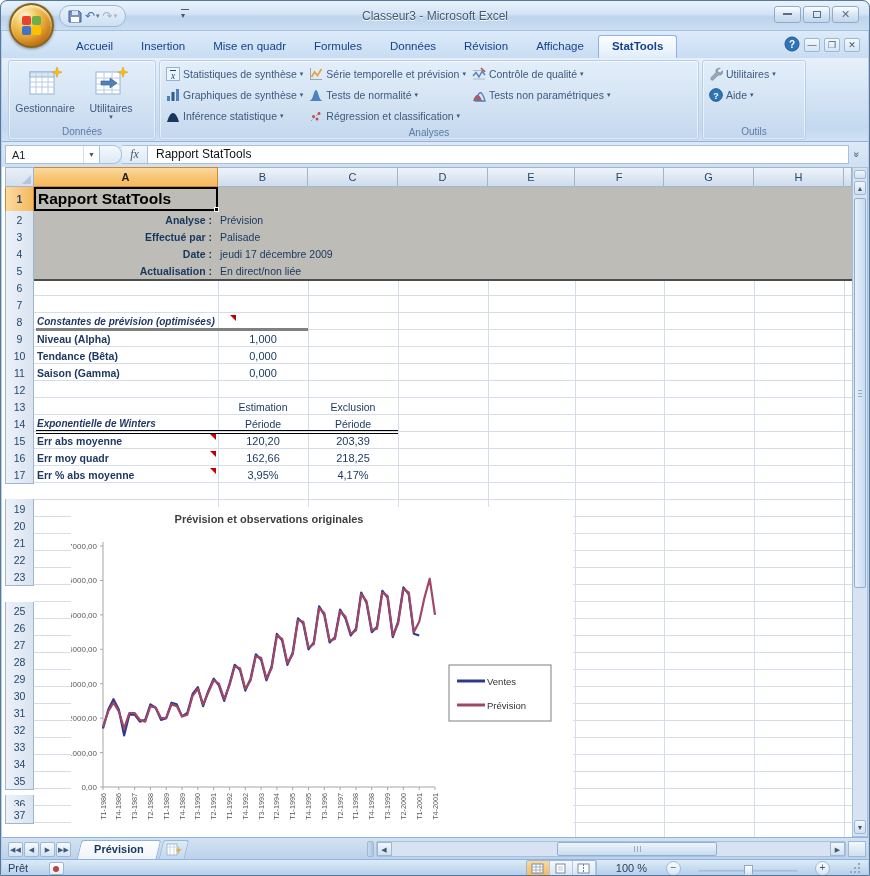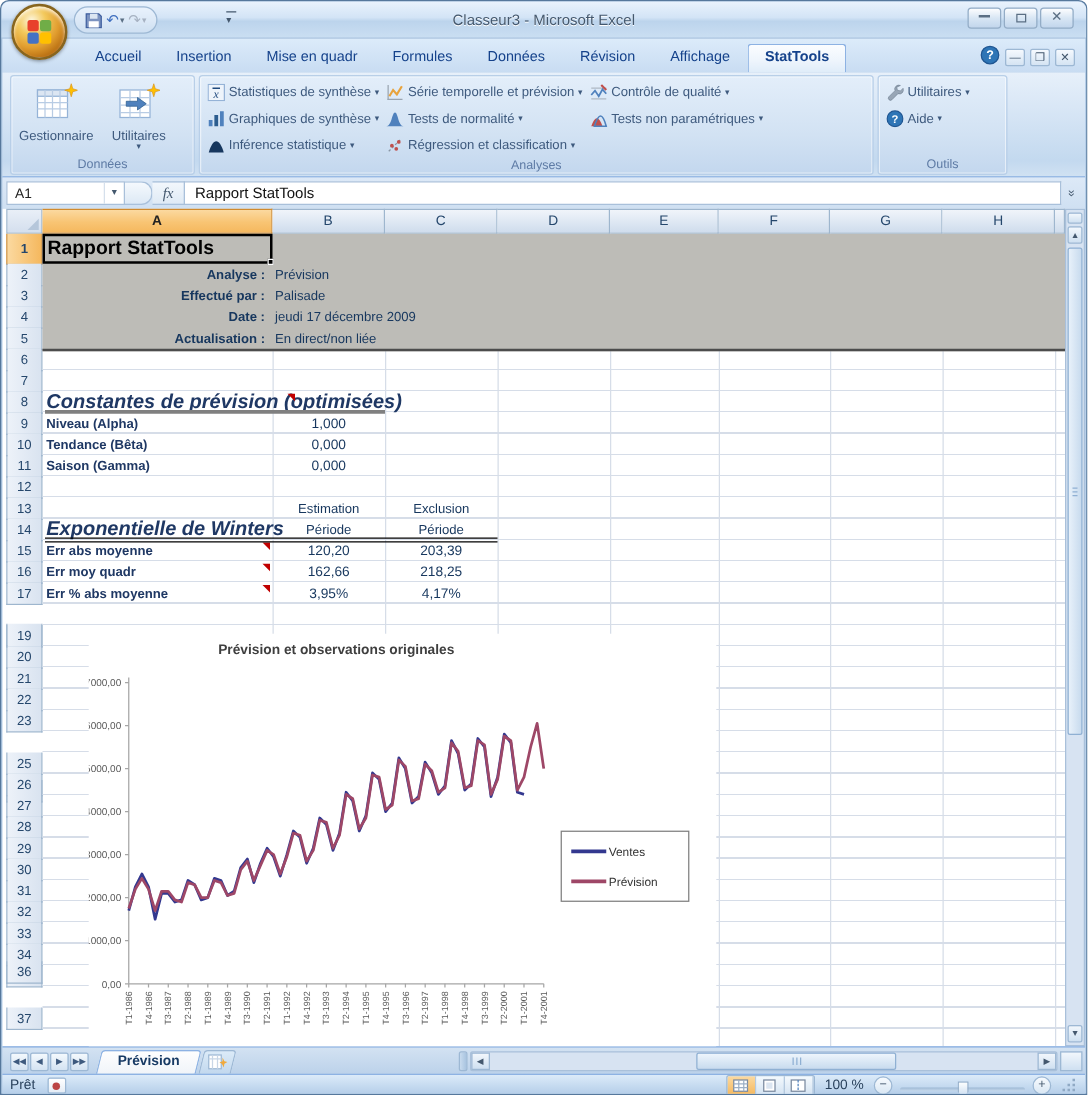--- a/index.html
+++ b/index.html
@@ -61,21 +61,21 @@
   .colhdr.sel{background:linear-gradient(#fbd9a0,#f8c473 55%,#f5b85e);border-color:#d08a2e;color:#222;font-weight:bold;}
   .rowhdr{position:absolute;left:3px;width:29px;background:linear-gradient(90deg,#edf2f9,#d9e3f0);border:1px solid #9eb6ce;border-top:0;text-align:center;font-size:10.5px;color:#25476c;display:flex;align-items:center;justify-content:center;}
   .rowhdr.sel{background:linear-gradient(90deg,#fbd9a0,#f5b85e);border-color:#d08a2e;font-weight:bold;}
   .gline-v{position:absolute;width:1px;background:#d6dde8;}
   .gline-h{position:absolute;left:32px;background:repeating-linear-gradient(to bottom,#d6dde8 0 1px,transparent 1px 17px);}
   .grayband{position:absolute;background:#bdbcb7;border-bottom:2px solid #4c4c4c;}
   .cell{position:absolute;display:flex;align-items:center;white-space:nowrap;color:#1f3864;overflow:visible;}
   .cell.title{font-size:15.5px;font-weight:bold;color:#000;padding-left:4px;}
   .cell.lbl-r{justify-content:flex-end;font-weight:bold;font-size:10.5px;color:#17375e;padding-right:6px;}
   .cell.val{font-size:10.5px;color:#17375e;padding-left:2px;}
-  .cell.hdr-ib{font-weight:bold;font-style:italic;font-size:16px;padding-left:3px;}
+  .cell.hdr-ib{font-weight:bold;font-style:italic;font-size:10px;padding-left:3px;}
   .cell.lbl-b{font-weight:bold;font-size:10.5px;padding-left:3px;}
   .cell.num{justify-content:center;font-size:11px;color:#17375e;}
   .cell.chd{justify-content:center;font-size:10.5px;color:#17375e;}
   .cmark{position:absolute;width:0;height:0;border-left:6px solid transparent;border-top:6px solid #c00000;}
   .thickline{position:absolute;height:3px;background:#808080;}
   .dblline{position:absolute;height:4px;border-top:1px solid #000;border-bottom:1px solid #000;}
   .selbox{position:absolute;border:2px solid #000;}
   .selbox i{position:absolute;right:-3px;bottom:-3px;width:5px;height:5px;background:#000;border:1px solid #fff;}
   
   .vscroll{position:absolute;top:0;bottom:0;width:16px;background:#d7e3f2;border:1px solid #a9c0da;}
@@ -89,21 +89,21 @@
   .sheettab{height:19px;background:linear-gradient(#fefefe,#f0f4f9);border:1px solid #8db2e3;border-bottom:0;padding:2px 14px 0 14px;font-size:11px;font-weight:bold;color:#173a64;transform:skewX(-14deg);border-radius:3px 3px 0 0;margin-left:4px;}
   .sheettab span{display:inline-block;transform:skewX(14deg);}
   .instab{height:19px;width:26px;background:linear-gradient(#dcebf8,#c2d8ee);border:1px solid #9db8d4;border-bottom:0;transform:skewX(-14deg);border-radius:3px 3px 0 0;margin-left:2px;position:relative;}
   .hsplit{width:7px;height:16px;margin:0 2px 2px 180px;background:linear-gradient(90deg,#c8dbee,#a9c4e0);border:1px solid #9db8d4;border-radius:2px;}
   .hscroll{height:16px;margin-bottom:2px;flex:1;display:flex;background:#d7e3f2;border:1px solid #a9c0da;border-radius:2px;position:relative;}
   .harr{width:15px;height:14px;background:linear-gradient(#f2f7fc,#cfe0f1);border:1px solid #9db8d4;font-size:7px;color:#44586e;text-align:center;line-height:13px;}
   .hthumb{position:absolute;top:0;height:14px;background:linear-gradient(#eef5fc,#c8dbee);border:1px solid #8fb0d3;border-radius:2px;}
   .hgrip{position:absolute;top:3px;bottom:3px;left:50%;width:1px;background:#8fb0d3;box-shadow:3px 0 0 #8fb0d3,-3px 0 0 #8fb0d3;}
   .tabcorner{width:18px;height:16px;margin:0 2px 2px 2px;background:linear-gradient(#f2f7fc,#cfe0f1);border:1px solid #9db8d4;}
   
-  .statusbar{position:absolute;left:1px;right:1px;top:858px;height:17px;background:linear-gradient(#dcebf9,#c3d9ef 60%,#b4cde8);border-top:1px solid #8db2e3;display:flex;align-items:center;padding:0 6px;font-size:11px;color:#29415c;}
+  .statusbar{position:absolute;left:1px;right:1px;top:858px;height:17px;background:linear-gradient(#dcebf9,#c3d9ef 60%,#b4cde8);border-top:1px solid #8db2e3;display:flex;align-items:center;padding:0 6px;font-size:11px;color:#29415c;gap:11px;}
   .macroicon{width:15px;height:13px;margin-left:10px;background:linear-gradient(#fff,#e4ecf5);border:1px solid #9db8d4;border-radius:2px;position:relative;}
   .macroicon i{position:absolute;left:3px;top:3px;width:6px;height:6px;border-radius:50%;background:#b44;}
   .viewbtns{display:flex;margin-left:auto;border:1px solid #9db8d4;border-radius:2px;overflow:hidden;}
   .vbtn{width:23px;height:15px;display:flex;align-items:center;justify-content:center;background:linear-gradient(#f4f9fd,#d4e3f2);border-right:1px solid #b5c9de;}
   .vbtn.on{background:linear-gradient(#fbd9a0,#f5b85e);}
   .zoomlvl{margin:0 8px;font-size:11px;}
   .zbtn{width:15px;height:15px;border:1px solid #9db8d4;border-radius:50%;background:linear-gradient(#f7fafd,#d9e7f4);color:#44586e;font-size:10px;line-height:12px;text-align:center;}
   .ztrack{width:100px;height:3px;margin:0 6px;background:linear-gradient(#9db8d4,#c8dbee);border-radius:2px;position:relative;align-self:center;margin-top:7px;}
   .zhandle{position:absolute;left:46px;top:-5px;width:9px;height:12px;background:linear-gradient(#fdfefe,#cfe0f2);border:1px solid #8fa9c4;clip-path:polygon(0 0,100% 0,100% 70%,50% 100%,0 70%);}
   .rgrip{width:13px;height:13px;margin-left:8px;position:relative;}
@@ -354,21 +354,21 @@
       <div class="rowhdr" style="top: 452px; height: 18px;">26</div>
       <div class="rowhdr" style="top: 469px; height: 18px;">27</div>
       <div class="rowhdr" style="top: 486px; height: 18px;">28</div>
       <div class="rowhdr" style="top: 503px; height: 18px;">29</div>
       <div class="rowhdr" style="top: 520px; height: 18px;">30</div>
       <div class="rowhdr" style="top: 537px; height: 18px;">31</div>
       <div class="rowhdr" style="top: 554px; height: 18px;">32</div>
       <div class="rowhdr" style="top: 571px; height: 18px;">33</div>
       <div class="rowhdr" style="top: 588px; height: 18px;">34</div>
       <div class="rowhdr" style="top: 605px; height: 18px;">35</div>
-      <div class="rowhdr" style="top: 602px; height: 18px;">36</div>
+      <div class="rowhdr" style="top: 628px; height: 18px;">36</div>
       <div class="rowhdr" style="top: 639px; height: 18px;">37</div>
       <div class="gline-h" style="top: 43px; width: 818px; height: 626px;"></div>
       <div class="gline-v" style="left: 216px; top: 20px; height: 650px;"></div>
       <div class="gline-v" style="left: 306px; top: 20px; height: 650px;"></div>
       <div class="gline-v" style="left: 396px; top: 20px; height: 650px;"></div>
       <div class="gline-v" style="left: 486px; top: 20px; height: 650px;"></div>
       <div class="gline-v" style="left: 573px; top: 20px; height: 650px;"></div>
       <div class="gline-v" style="left: 662px; top: 20px; height: 650px;"></div>
       <div class="gline-v" style="left: 752px; top: 20px; height: 650px;"></div>
       <div class="gline-v" style="left: 842px; top: 20px; height: 650px;"></div>

